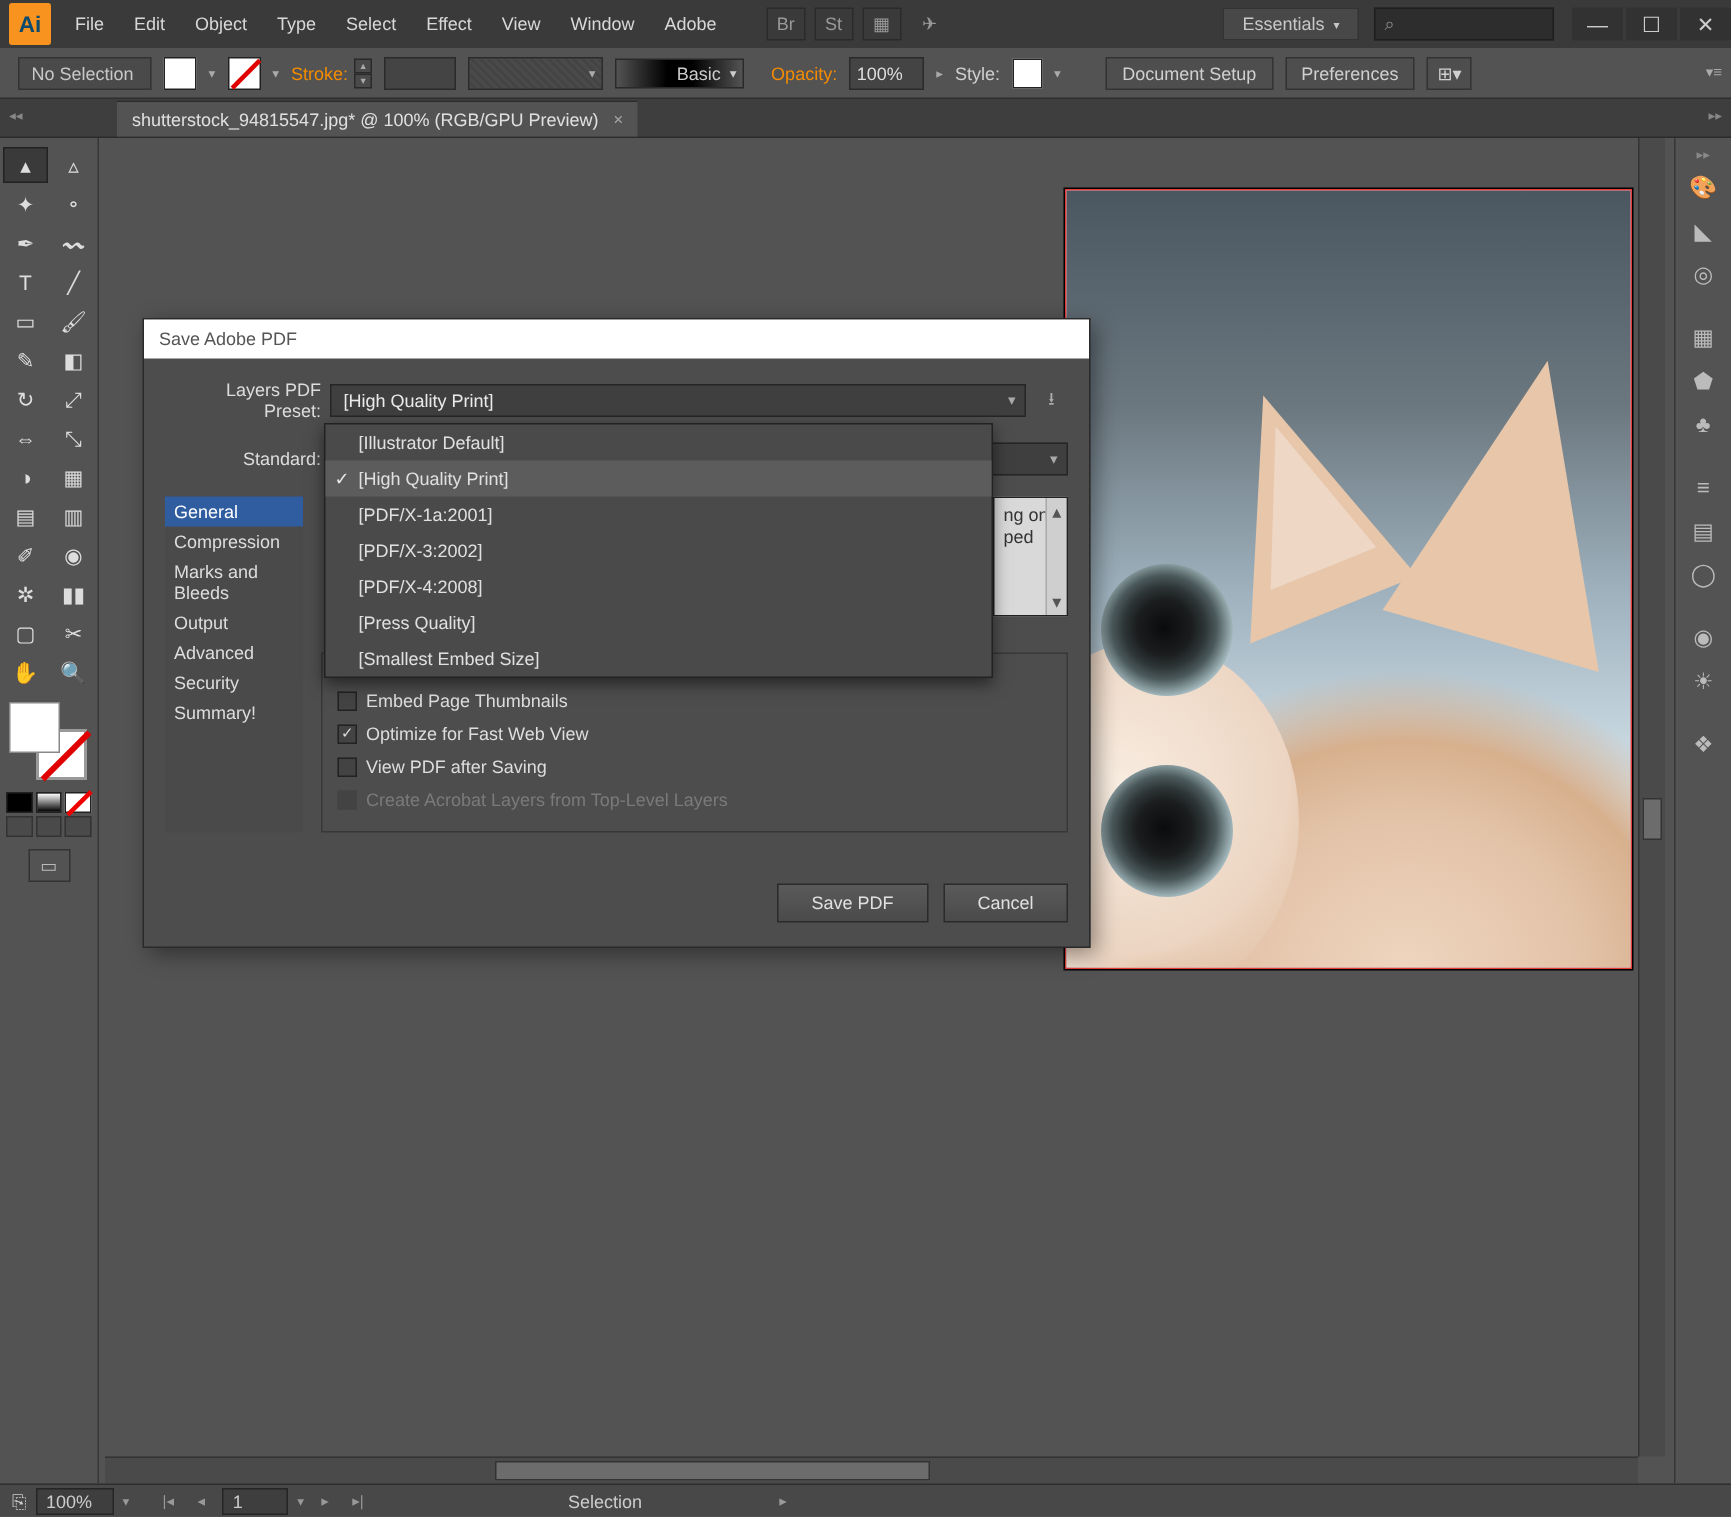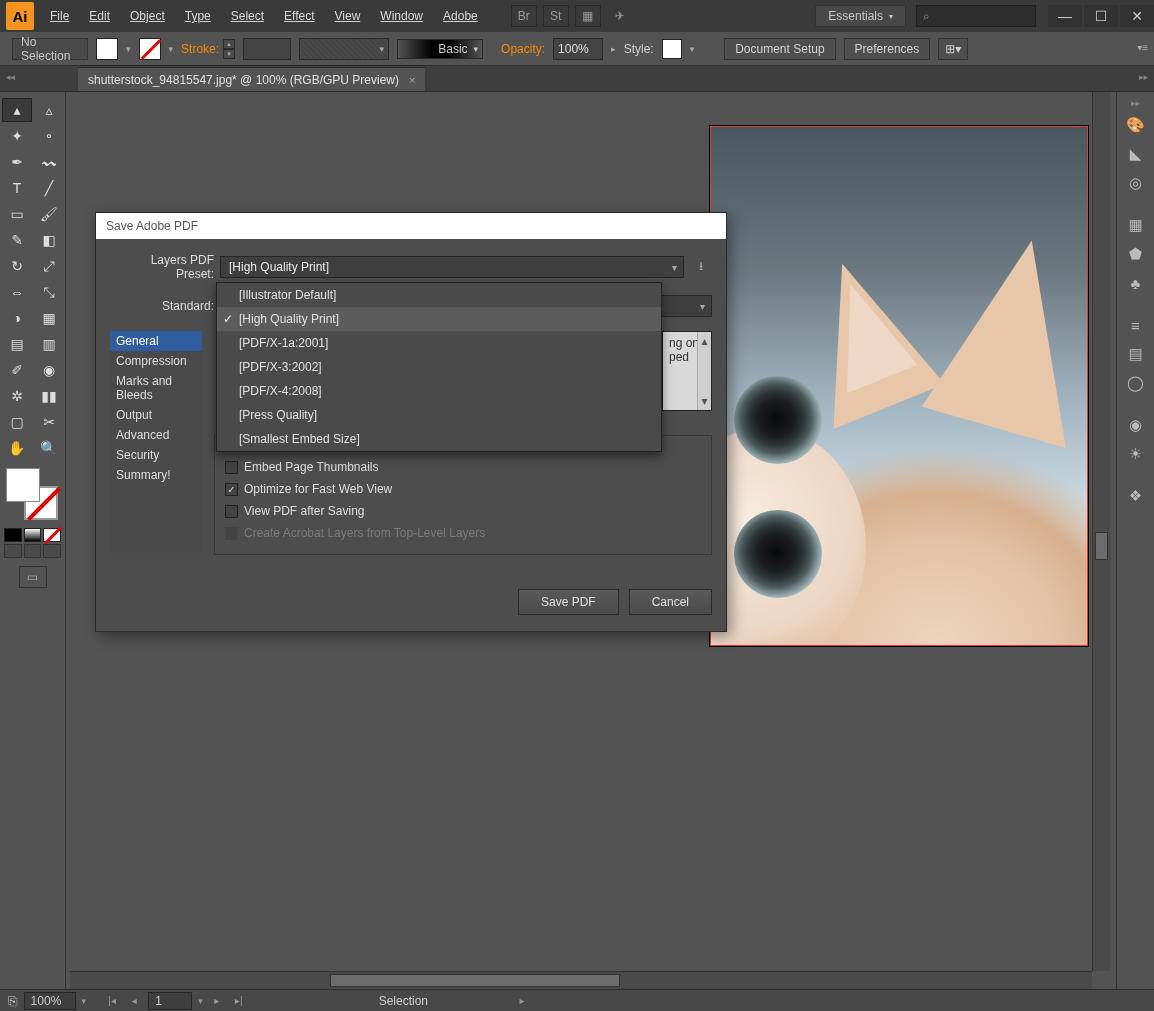--- a/index.html
+++ b/index.html
@@ -1,21 +1,21 @@
 <!DOCTYPE html>
 <html><head>
 <meta charset="utf-8">
 <style>
 * { margin: 0; padding: 0; box-sizing: border-box; font-family: "Segoe UI", Tahoma, sans-serif; font-size: 12px; }
 body { background: #535353; color: #d0d0d0; width: 1154px; height: 1011px; overflow: hidden; position: relative; }
 
 
 .titlebar { height: 32px; background: #3a3a3a; display: flex; align-items: center; }
-.app-icon { width: 28px; height: 28px; margin: 2px 6px; background: #f7931e; display: flex; align-items: center; justify-content: center; color: #000000; font-weight: bold; font-size: 15px; border-radius: 2px; }
-.menu-items { display: flex; text-decoration: underline; }
+.app-icon { width: 28px; height: 28px; margin: 2px 6px; background: #f7931e; display: flex; align-items: center; justify-content: center; color: #0c4a6e; font-weight: bold; font-size: 15px; border-radius: 2px; }
+.menu-items { display: flex; }
 .menu-items span { padding: 0 10px; line-height: 32px; color: #d8d8d8; cursor: default; }
 .tb-spacer { width: 20px; }
 .tb-iconbtn { width: 26px; height: 22px; border: 1px solid #2a2a2a; margin: 0 3px; display: flex; align-items: center; justify-content: center; color: #999; }
 .tb-right { margin-left: auto; display: flex; align-items: center; height: 25px; }
 .workspace-chip { height: 22px; padding: 0 12px; display: flex; align-items: center; background: #484848; color: #c8c8c8; margin-right: 10px; border: 1px solid #333; }
 .workspace-chip .caret { margin-left: 6px; font-size: 8px; }
 .search-box { width: 120px; height: 22px; background: #2d2d2d; border: 1px solid #1e1e1e; display: flex; align-items: center; padding: 0 6px; color: #888; margin-right: 10px; }
 .window-controls { display: flex; }
 .window-controls div { width: 34px; height: 22px; background: #323232; margin-left: 2px; display: flex; align-items: center; justify-content: center; color: #ccc; font-size: 14px; }
 
@@ -149,21 +149,21 @@
       </div>
     <div class="window-controls">
       <div>—</div>
       <div>☐</div>
       <div>✕</div>
     </div>
   </div>
 </div>
 
 <div class="controlbar">
-  <div class="pill" style="width:76px">No Selection</div>
+  <div class="pill" style="width:89px">No Selection</div>
   <div class="swatch"></div>
   <span style="color:#aaa;font-size:9px">▾</span>
   <div class="swatch red-slash"></div>
   <span style="color:#aaa;font-size:9px">▾</span>
   <span class="lbl-orange">Stroke:</span>
   <div class="stepper">
       <div>▴</div>
       <div>▾</div>
     </div>
   <div class="num-field"></div>

